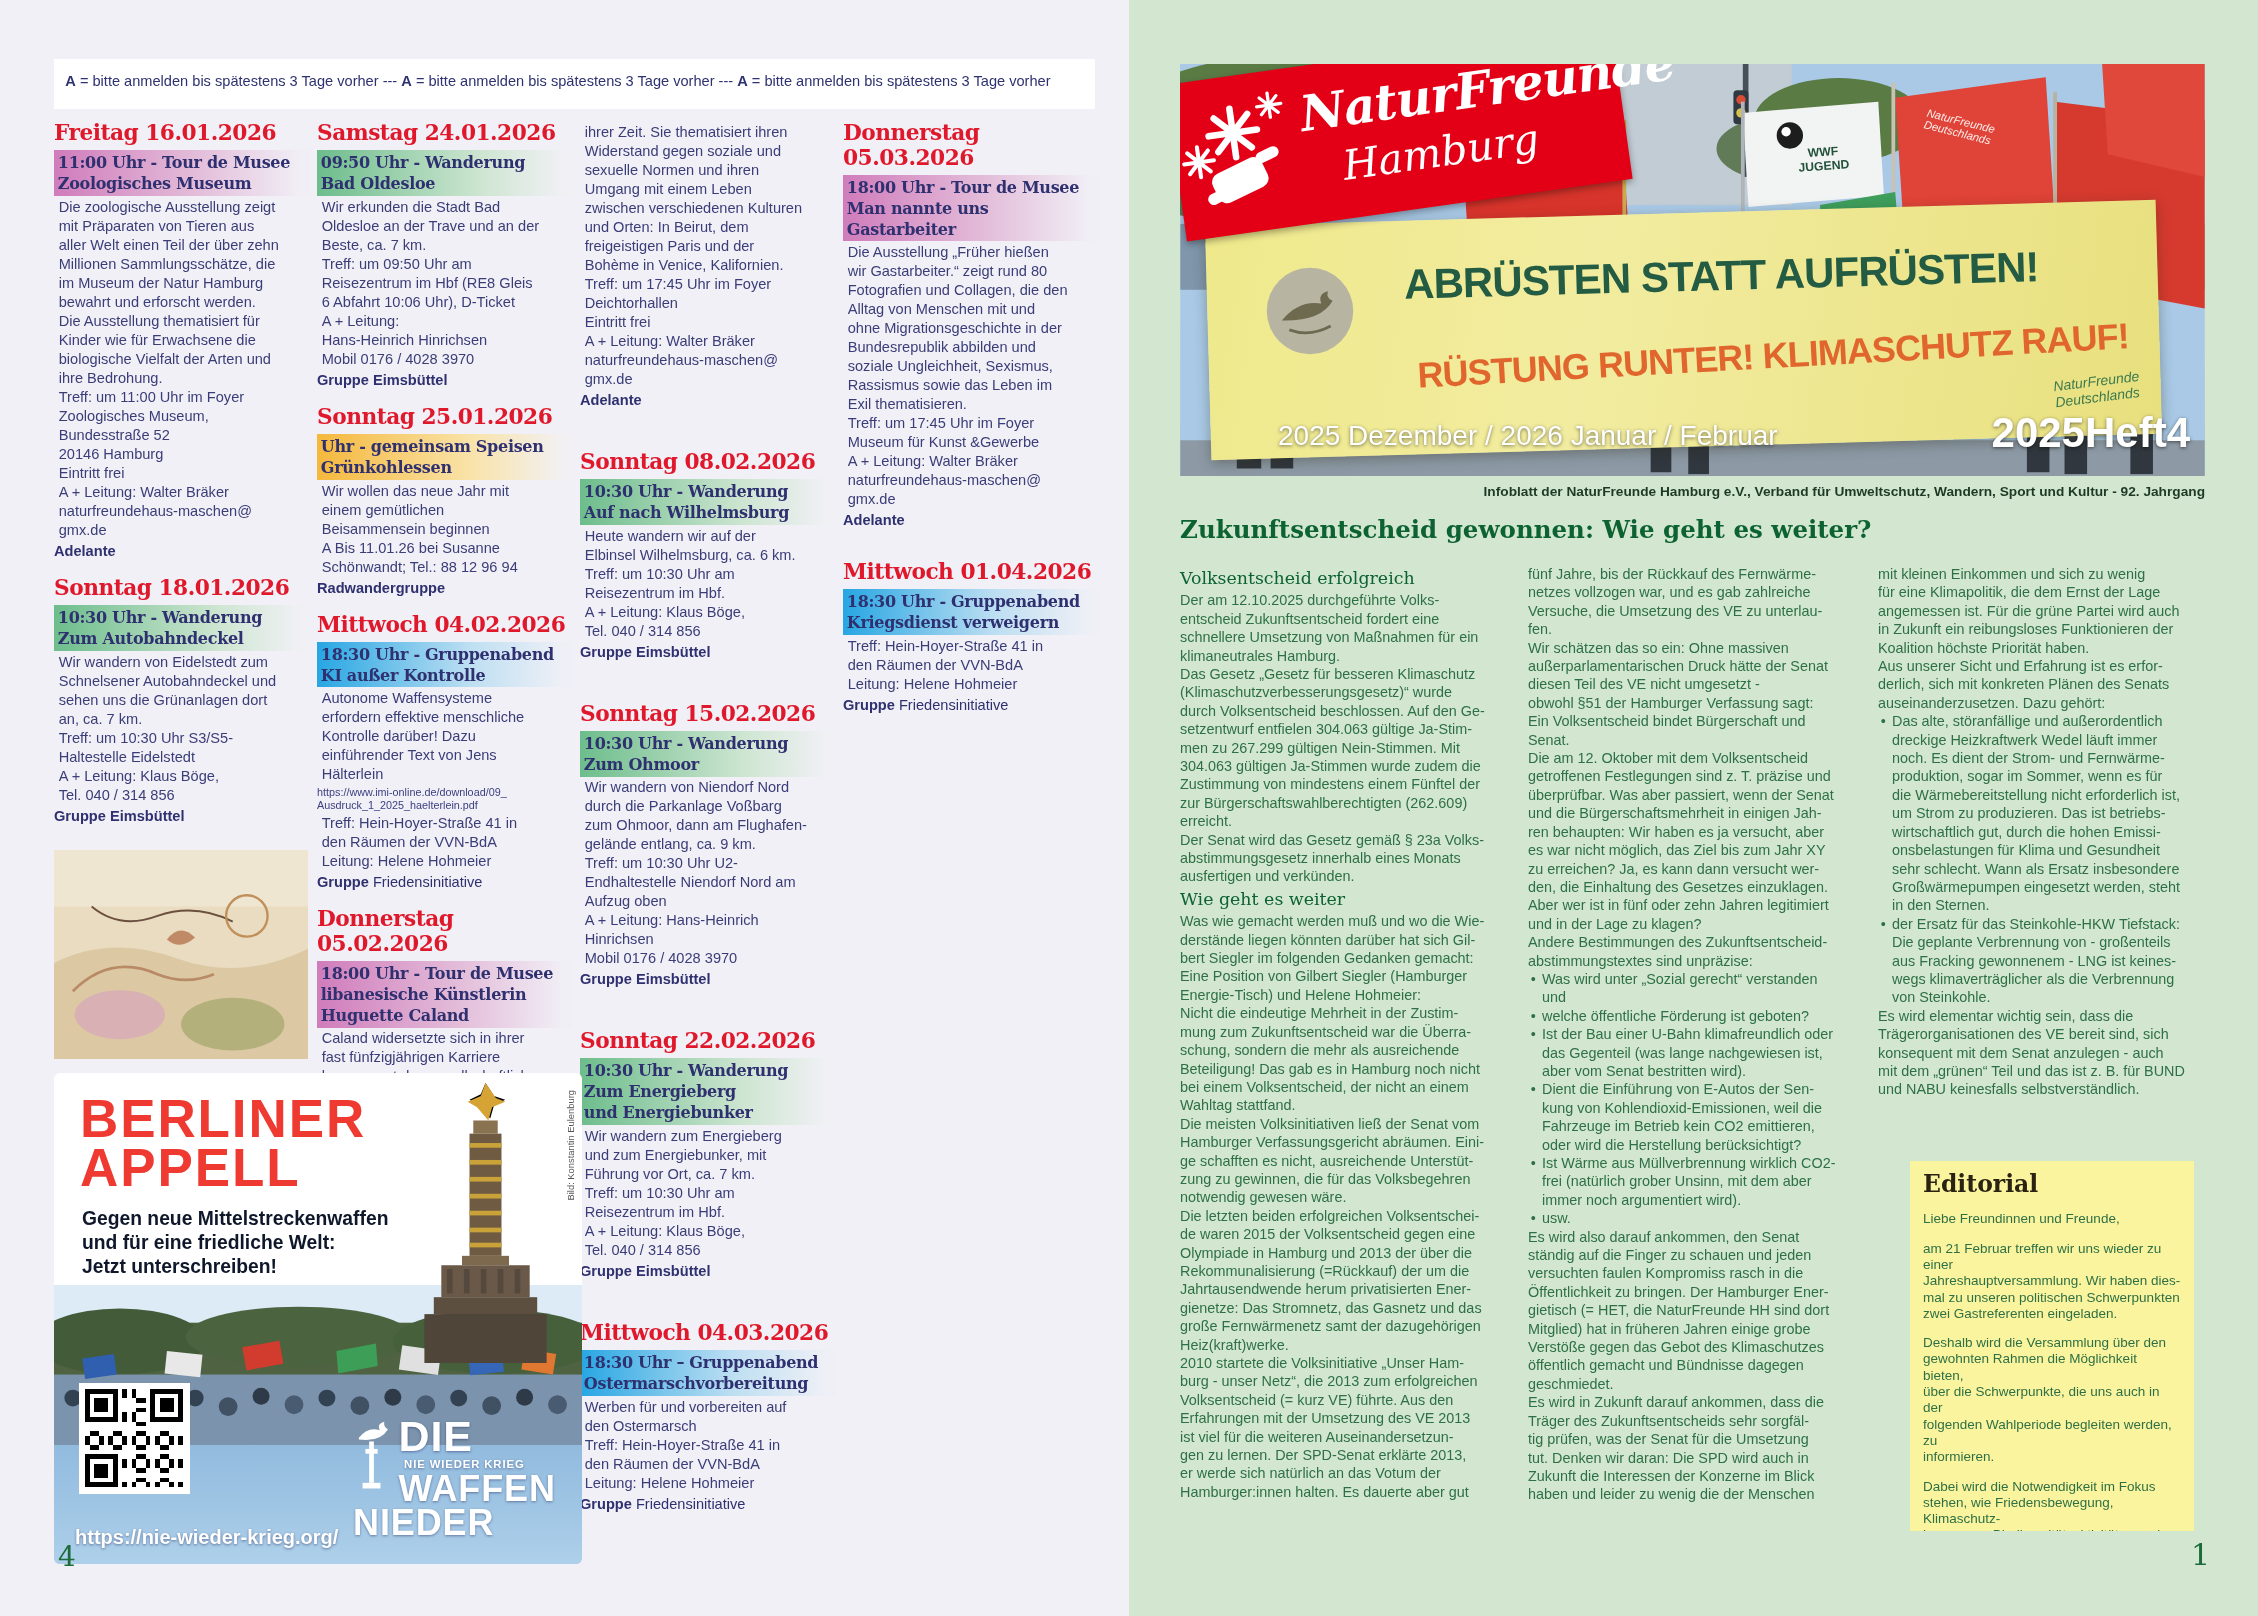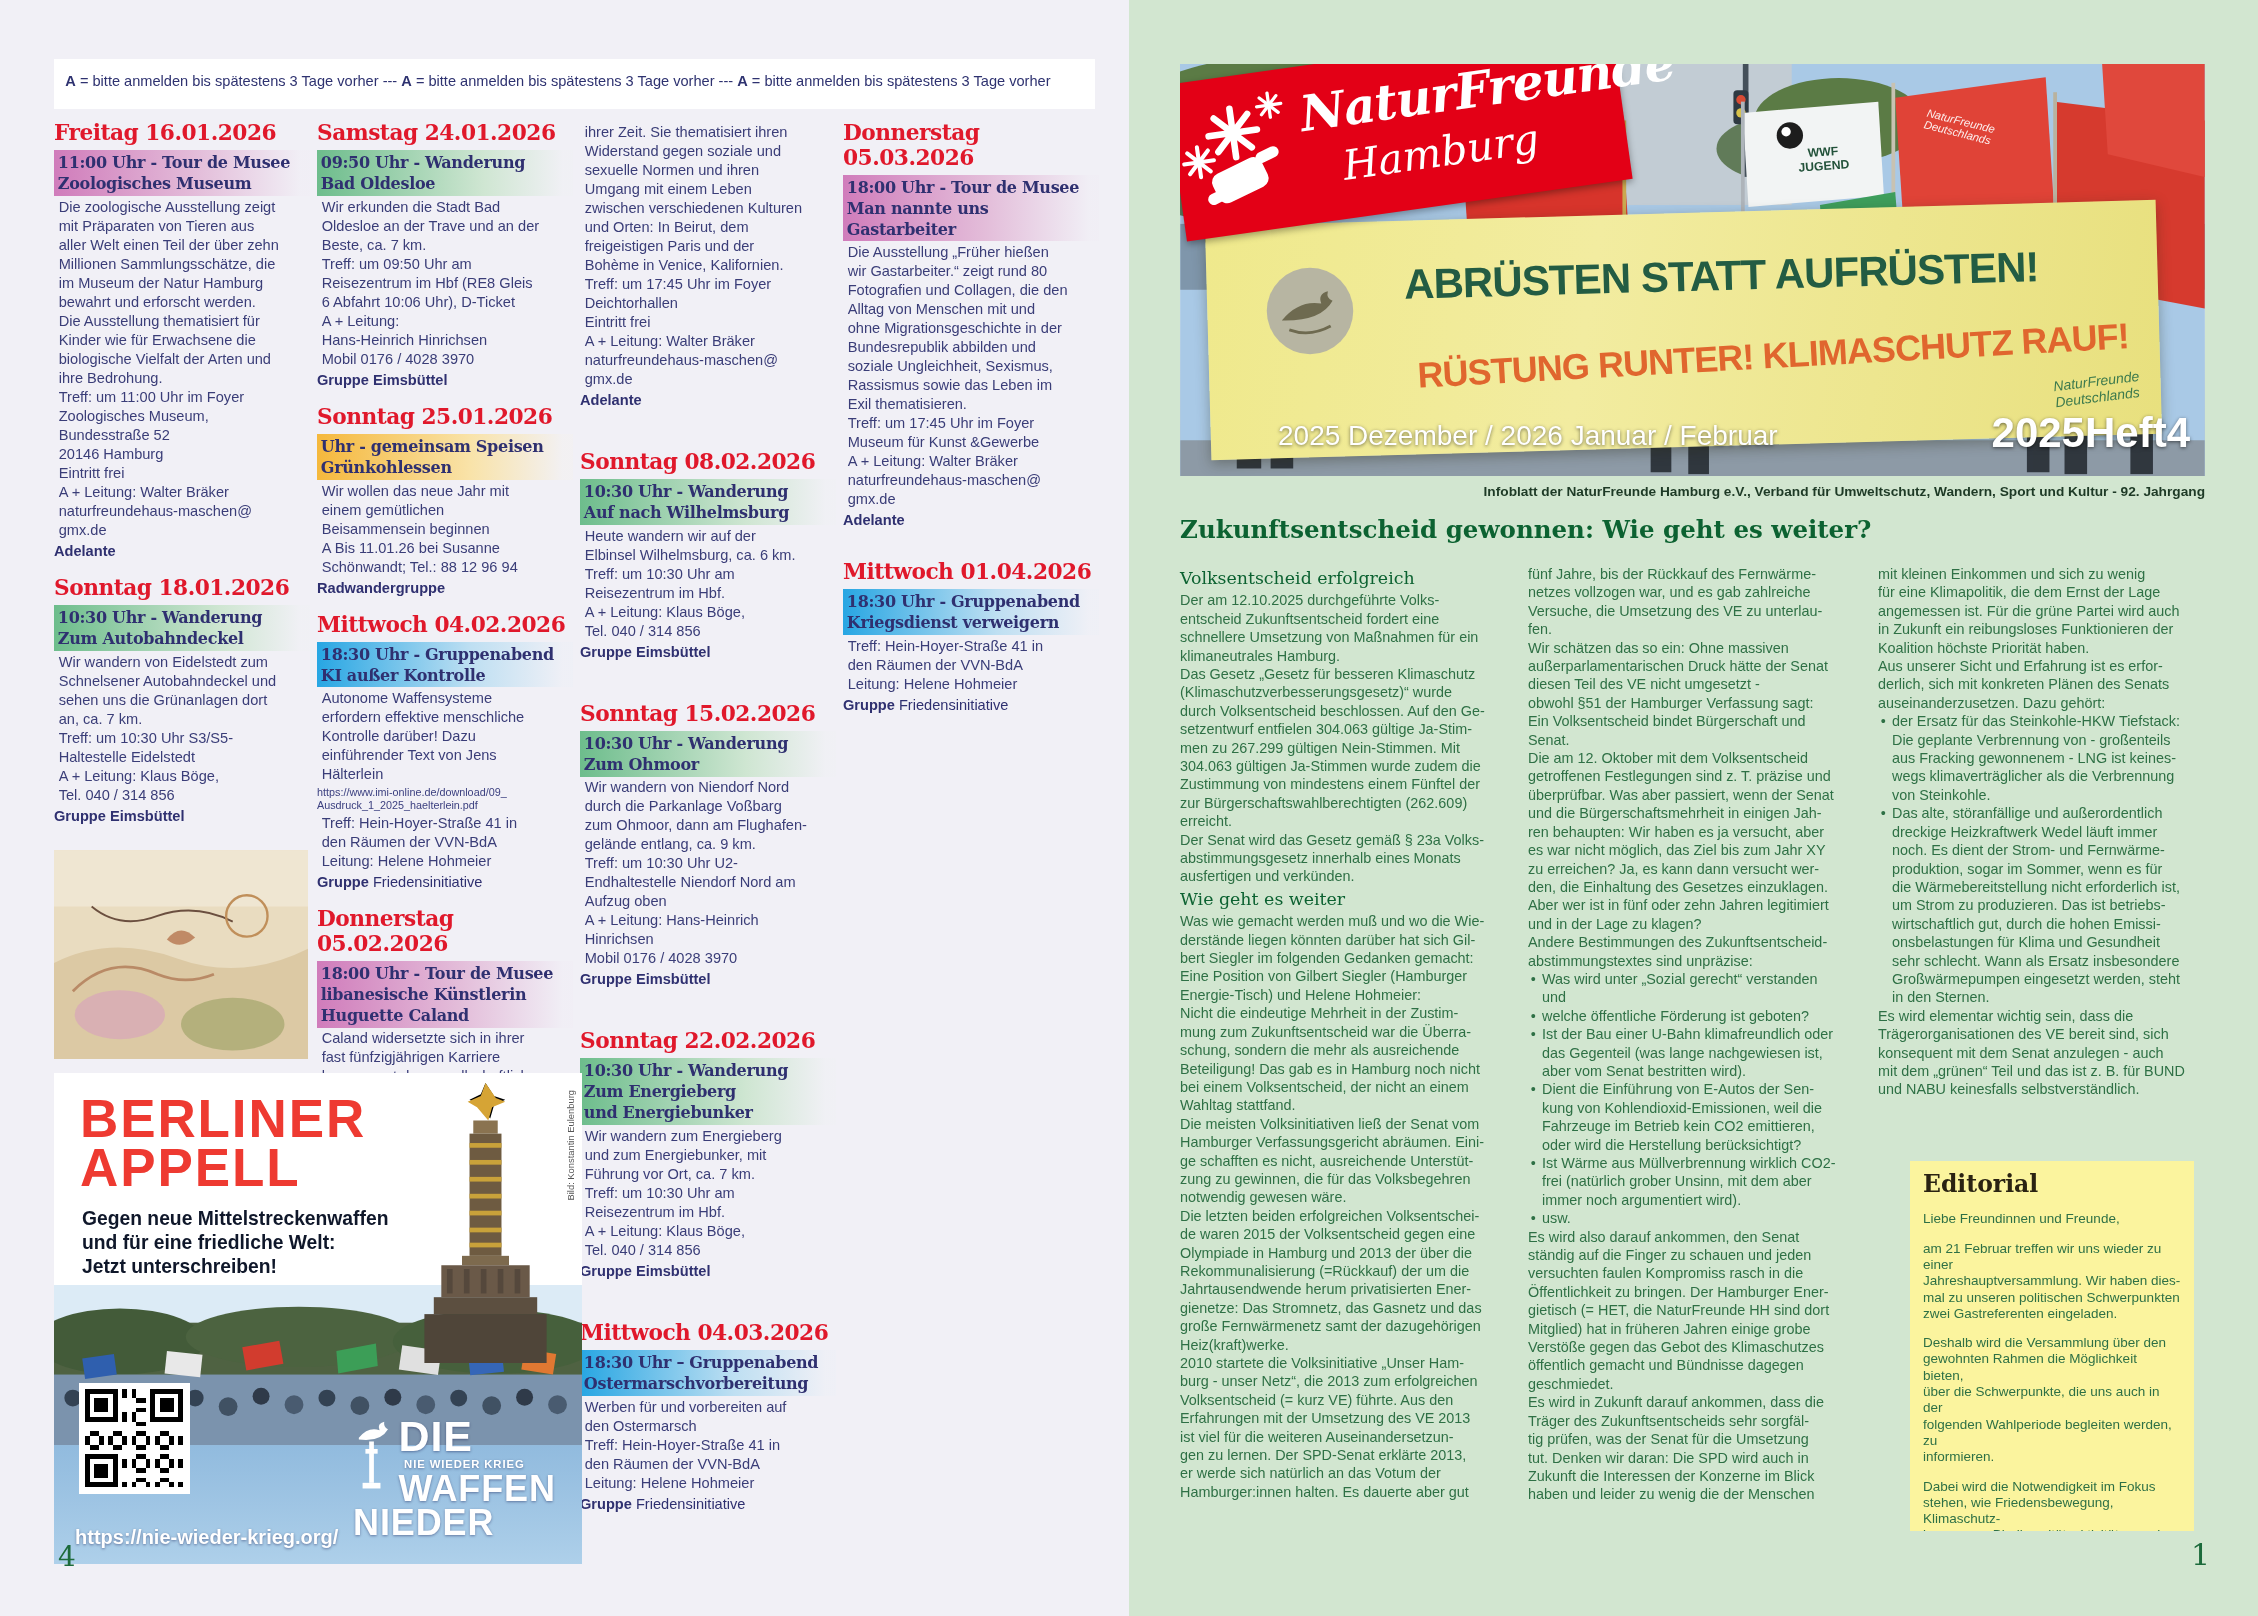--- a/index.html
+++ b/index.html
@@ -30,21 +30,21 @@
   .hl-blue  {background:linear-gradient(90deg,#27a6e3 0%,#bedff2 60%,rgba(223,238,248,0.12) 96%);}
   .event-body{color:#3a3d78;font-size:14.6px;line-height:19px;white-space:pre-line;
               padding-left:4.7px;margin-top:1.9px;}
   .event-url{color:#3c4080;font-size:10.8px;line-height:13px;white-space:pre-line;margin-top:1.9px;}
   .event-footer{font-size:14.6px;line-height:19px;color:#2f3070;margin-top:1.9px;}
   .event-footer .fb{font-weight:bold;}
   .artwork{margin-top:24.5px;}
 
   
   #berliner{position:absolute;left:54px;top:1073px;width:528px;height:491px;background:#ffffff;
-            overflow:hidden;}
+            overflow:hidden;border-radius:6px;}
   .ba-title{position:absolute;left:26px;top:21px;color:#ee3a31;font-weight:900;
             font-size:53px;line-height:49px;letter-spacing:1.9px;font-family:"Liberation Sans",sans-serif;}
   .ba-sub{position:absolute;left:28px;top:134px;color:#0f172a;font-weight:800;
           font-size:19.3px;line-height:24px;white-space:pre-line;}
   .ba-credit{position:absolute;right:5.6px;top:17px;color:#555;font-size:9.4px;
              writing-mode:vertical-rl;transform:rotate(180deg);}
   .ba-photo{position:absolute;left:0;bottom:0;width:528px;height:279px;}
   .ba-url{position:absolute;left:21px;bottom:15px;color:#ffffff;font-weight:800;font-size:20px;
           text-shadow:0 0.9px 2.8px rgba(0,0,60,.45);}
   .ba-logo{position:absolute;right:17px;bottom:24.5px;color:#ffffff;text-align:left;width:212px;
@@ -740,36 +740,36 @@
       </div>
     <div class="art-col" id="acol-2">
         <div class="art-p">mit kleinen Einkommen und sich zu wenig
 für eine Klimapolitik, die dem Ernst der Lage
 angemessen ist. Für die grüne Partei wird auch
 in Zukunft ein reibungsloses Funktionieren der
 Koalition höchste Priorität haben.
 Aus unserer Sicht und Erfahrung ist es erfor-
 derlich, sich mit konkreten Plänen des Senats
 auseinanderzusetzen. Dazu gehört:</div>
-        <div class="art-bullet">der Ersatz für das Steinkohle-HKW Tiefstack:
-Die geplante Verbrennung von - großenteils
-aus Fracking gewonnenem - LNG ist keines-
-wegs klimaverträglicher als die Verbrennung
-von Steinkohle.</div>
         <div class="art-bullet">Das alte, störanfällige und außerordentlich
 dreckige Heizkraftwerk Wedel läuft immer
 noch. Es dient der Strom- und Fernwärme-
 produktion, sogar im Sommer, wenn es für
 die Wärmebereitstellung nicht erforderlich ist,
 um Strom zu produzieren. Das ist betriebs-
 wirtschaftlich gut, durch die hohen Emissi-
 onsbelastungen für Klima und Gesundheit
 sehr schlecht. Wann als Ersatz insbesondere
 Großwärmepumpen eingesetzt werden, steht
 in den Sternen.</div>
+        <div class="art-bullet">der Ersatz für das Steinkohle-HKW Tiefstack:
+Die geplante Verbrennung von - großenteils
+aus Fracking gewonnenem - LNG ist keines-
+wegs klimaverträglicher als die Verbrennung
+von Steinkohle.</div>
         <div class="art-p">Es wird elementar wichtig sein, dass die
 Trägerorganisationen des VE bereit sind, sich
 konsequent mit dem Senat anzulegen - auch
 mit dem „grünen“ Teil und das ist z. B. für BUND
 und NABU keinesfalls selbstverständlich.</div>
       </div>
 
     <div id="editorial">
       <div class="ed-title">Editorial</div>
       <div id="ed-body">

